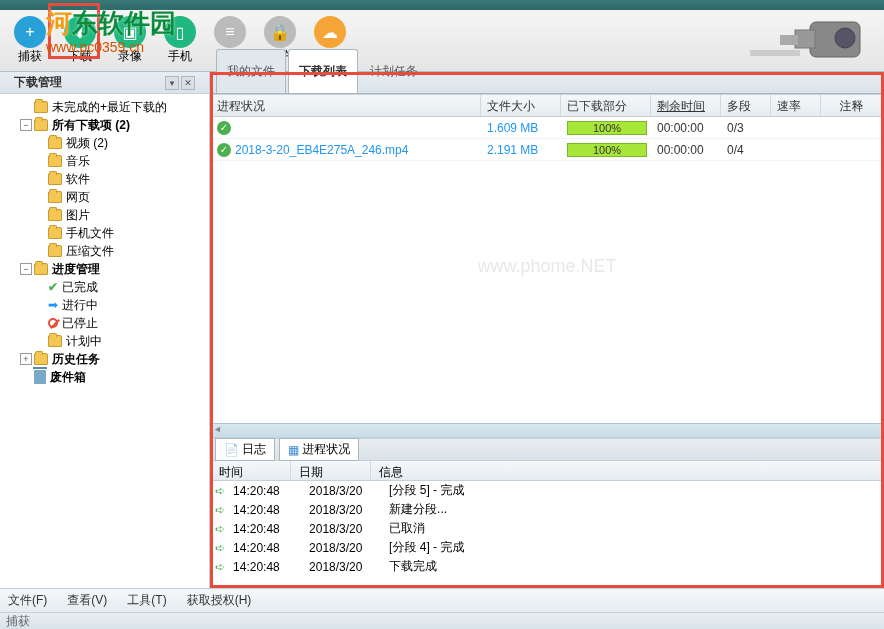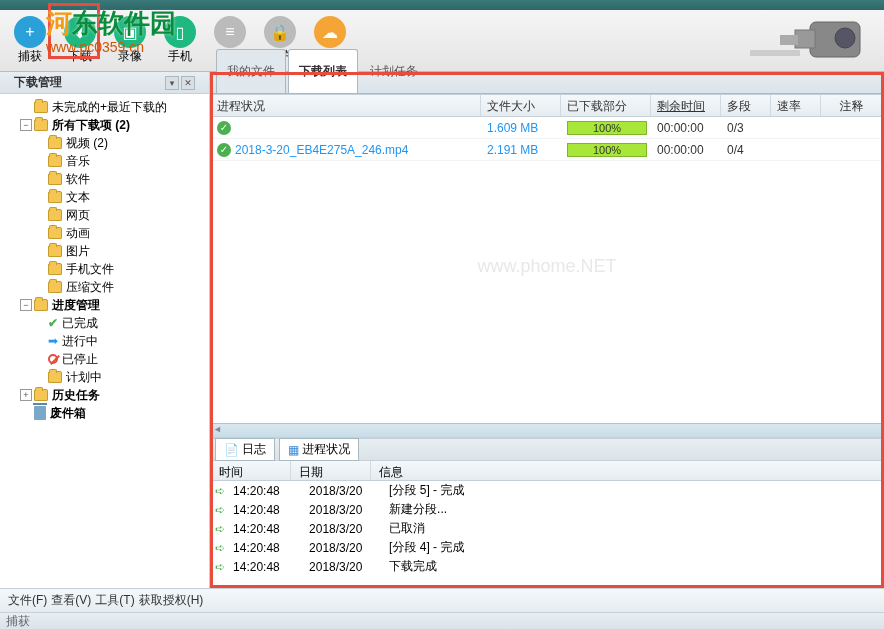--- a/index.html
+++ b/index.html
@@ -87,21 +87,21 @@
 .lh-time { width: 80px; }
 .lh-date { width: 80px; }
 .lh-info { flex: 1; }
 .log-body { flex: 1; overflow: auto; }
 .log-row { display: flex; height: 19px; align-items: center; padding-left: 4px; }
 .log-arrow { color: #4caf50; font-size: 12px; margin-right: 4px; }
 .ld { padding: 0 4px; }
 .ld-time { width: 76px; }
 .ld-date { width: 80px; }
 
-.menubar { height: 24px; background: linear-gradient(#f5f8fa, #e5ecf0); display: flex; align-items: center; padding: 0 8px; gap: 4px; border-top: 1px solid #c5d0d8; }
+.menubar { height: 24px; background: linear-gradient(#f5f8fa, #e5ecf0); display: flex; align-items: center; padding: 0 8px; gap: 20px; border-top: 1px solid #c5d0d8; }
 .menu-item { color: #333; cursor: pointer; }
 
 .statusbar { height: 17px; background: linear-gradient(#e8eef2, #dae3e9); border-top: 1px solid #c5d0d8; padding: 0 6px; display: flex; align-items: center; color: #666; font-size: 11px; }
 
 .red-border { position: absolute; border: 3px solid #e74c3c; pointer-events: none; z-index: 10; }
 </style>
 </head>
 <body>
 
 <div class="titlebar"></div>
@@ -189,33 +189,21 @@
       <div class="tree-item">
           <span class="tree-spacer"></span>
           <span class="tree-spacer"></span>
           <span class="folder-icon"></span>
           <span>软件</span>
         </div>
       <div class="tree-item">
           <span class="tree-spacer"></span>
           <span class="tree-spacer"></span>
           <span class="folder-icon"></span>
-          <span>文本</span>
-        </div>
-      <div class="tree-item">
-          <span class="tree-spacer"></span>
-          <span class="tree-spacer"></span>
-          <span class="folder-icon"></span>
           <span>网页</span>
-        </div>
-      <div class="tree-item">
-          <span class="tree-spacer"></span>
-          <span class="tree-spacer"></span>
-          <span class="folder-icon"></span>
-          <span>动画</span>
         </div>
       <div class="tree-item">
           <span class="tree-spacer"></span>
           <span class="tree-spacer"></span>
           <span class="folder-icon"></span>
           <span>图片</span>
         </div>
       <div class="tree-item">
           <span class="tree-spacer"></span>
           <span class="tree-spacer"></span>

